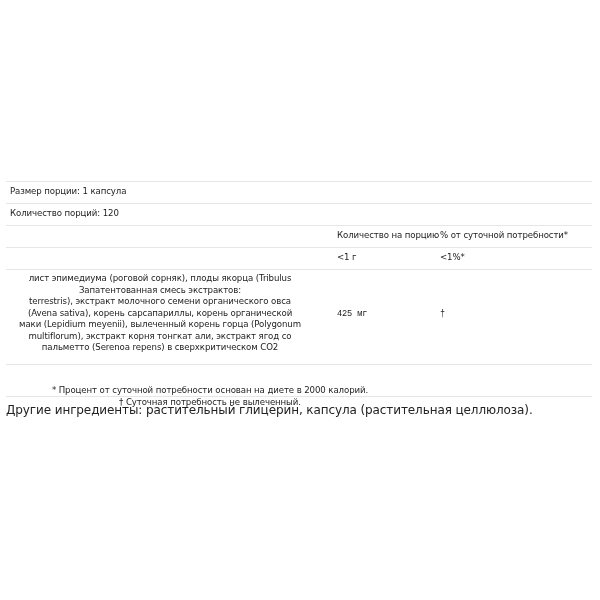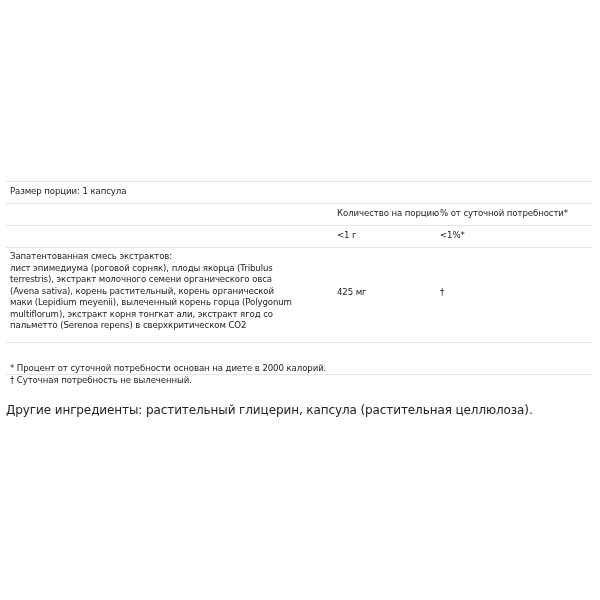--- a/index.html
+++ b/index.html
@@ -10,66 +10,70 @@
     }
     .panel {
       position: absolute; left: 6px; top: 181px; width: 586px;
     }
     .row {
       border-top: 1px solid #e6e6e6;
       position: relative;
       font-size: 8.6px;
       line-height: 11.5px;
       letter-spacing: -0.1px;
+      text-align: center;
     }
     .row.simple { height: 21px; }
     .row.simple .txt { position: absolute; left: 4px; top: 4px; }
     .row.header { height: 21px; }
     .row .c1 { position: absolute; left: 4px; top: 4px; width: 300px; }
     .row .c2 { position: absolute; left: 311px; top: 4px; padding-left: 20px; }
     .row .c3 { position: absolute; left: 434px; top: 4px; }
     .row.blend { height: 94px; }
     .row.blend .c1 { top: 3px; line-height: 11.5px; }
-    .row.blend .c2, .row.blend .c3 { top: 39px; }
+    .row.blend .c2, .row.blend .c3 { top: 39px; font-family: Liberation Mono, monospace; }
     .row.foot { height: 31px; }
     .row.foot .c1 { top: 4px; width: 400px; margin-top: 16px; }
     .row.last { border-top: 1px solid #e6e6e6; height: 0; }
     .other {
       position: absolute; left: 6px; top: 405px;
       font-size: 12px; line-height: 11.5px; letter-spacing: -0.1px;
       color: #222222;
     }
     .line { display: block; white-space: nowrap; }
   </style>
 </head>
 <body>
 
 <div class="panel">
 
   <div class="row simple">
     <span class="txt">Размер порции: 1 капсула</span>
   </div>
 
+  <div class="row simple">
+    <span class="txt">Количество порций: 120</span>
+  </div>
 
   <div class="row header">
     <span class="c2">Количество на порцию</span>
     <span class="c3">% от суточной потребности*</span>
   </div>
 
   <div class="row simple">
     <span class="c2">&lt;1 г</span>
     <span class="c3">&lt;1%*</span>
   </div>
 
   <div class="row blend">
     <div class="c1">
+      <span class="line">лист эпимедиума (роговой сорняк), плоды якорца (Tribulus</span>
       <span class="line">Запатентованная смесь экстрактов:</span>
-      <span class="line">лист эпимедиума (роговой сорняк), плоды якорца (Tribulus</span>
       <span class="line">terrestris), экстракт молочного семени органического овса</span>
-      <span class="line">(Avena sativa), корень растительный, корень органической</span>
+      <span class="line">(Avena sativa), корень сарсапариллы, корень органической</span>
       <span class="line">маки (Lepidium meyenii), вылеченный корень горца (Polygonum</span>
       <span class="line">multiflorum), экстракт корня тонгкат али, экстракт ягод со</span>
       <span class="line">пальметто (Serenoa repens) в сверхкритическом CO2</span>
     </div>
     <span class="c2">425 мг</span>
     <span class="c3">†</span>
   </div>
 
   <div class="row foot">
     <div class="c1">

